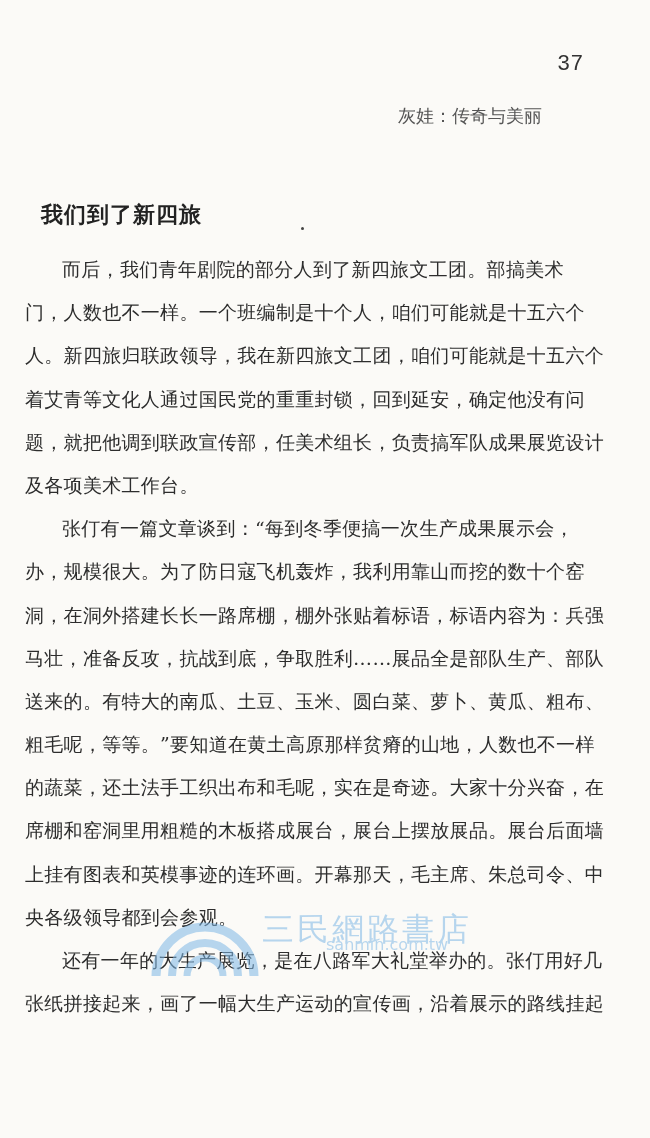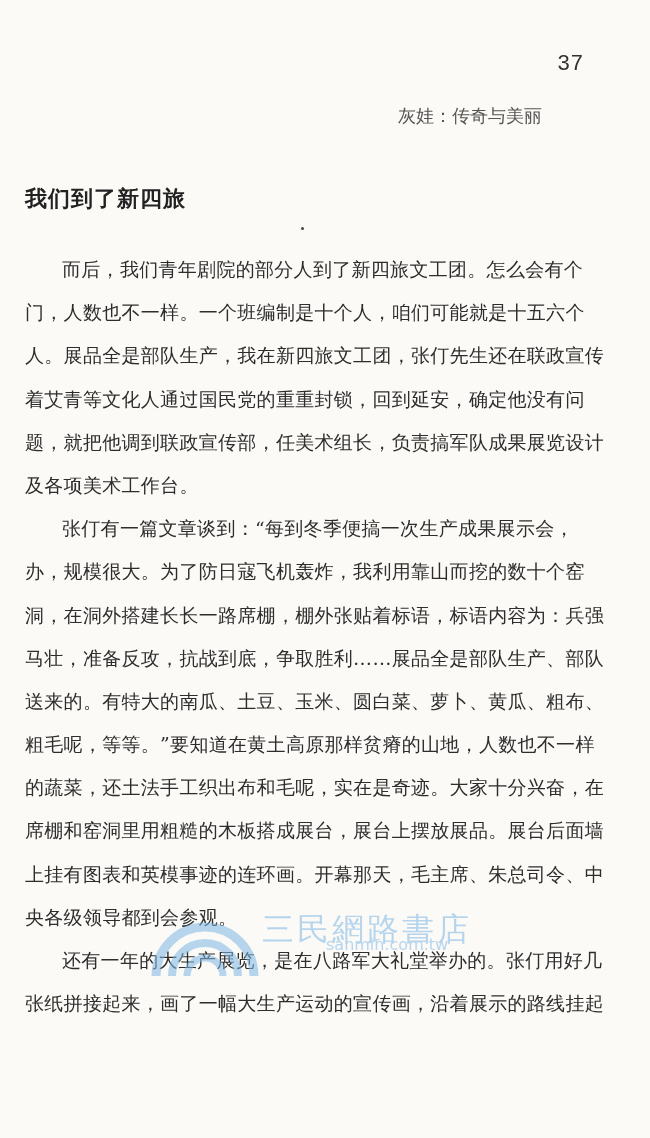--- a/index.html
+++ b/index.html
@@ -17,21 +17,21 @@
   }
   .page-number {
     position: absolute; top: 52px; left: 557px;
     font-family: Liberation Mono, monospace;
     font-size: 22px; color: #333;
   }
   .chapter-title {
     position: absolute; top: 184px; left: 25px;
     font-family: "DejaVu Sans", "Liberation Sans", sans-serif;
     font-weight: bold; font-size: 22px; color: #222;
-    margin: 0; letter-spacing: 1px;
+    margin: 16px; letter-spacing: 1px;
   }
   .dot { position:absolute; top: 227px; left: 301px; width:3px; height:3px; background:#444; border-radius:50%; }
   .body-text {
     position: absolute; top: 248px; left: 25px; width: 600px;
     font-size: 19px; line-height: 43.2px;
     letter-spacing: 0.3px;
     color: #2d2d2d;
   }
   .line { display: block; white-space: nowrap; height: 43.2px; }
   .indent { padding-left: 37px; }
@@ -54,23 +54,23 @@
 </head>
 <body>
 
 <div class="running-head">灰娃：传奇与美丽</div>
 <div class="page-number">37</div>
 
 <h2 class="chapter-title">我们到了新四旅</h2>
 <div class="dot"></div>
 
 <div class="body-text">
-  <span class="line indent">而后，我们青年剧院的部分人到了新四旅文工团。怎么会有个</span>
+  <span class="line indent">而后，我们青年剧院的部分人到了新四旅文工团。部搞美术</span>
   <span class="line">门，人数也不一样。一个班编制是十个人，咱们可能就是十五六个</span>
-  <span class="line">人。展品全是部队生产，我在新四旅文工团，张仃先生还在联政宣传</span>
+  <span class="line">人。新四旅归联政领导，我在新四旅文工团，咱们可能就是十五六个</span>
   <span class="line">着艾青等文化人通过国民党的重重封锁，回到延安，确定他没有问</span>
   <span class="line">题，就把他调到联政宣传部，任美术组长，负责搞军队成果展览设计</span>
   <span class="line">及各项美术工作台。</span>
   <span class="line indent">张仃有一篇文章谈到：“每到冬季便搞一次生产成果展示会，</span>
   <span class="line">办，规模很大。为了防日寇飞机轰炸，我利用靠山而挖的数十个窑</span>
   <span class="line">洞，在洞外搭建长长一路席棚，棚外张贴着标语，标语内容为：兵强</span>
   <span class="line">马壮，准备反攻，抗战到底，争取胜利……展品全是部队生产、部队</span>
   <span class="line">送来的。有特大的南瓜、土豆、玉米、圆白菜、萝卜、黄瓜、粗布、</span>
   <span class="line">粗毛呢，等等。”要知道在黄土高原那样贫瘠的山地，人数也不一样</span>
   <span class="line">的蔬菜，还土法手工织出布和毛呢，实在是奇迹。大家十分兴奋，在</span>

